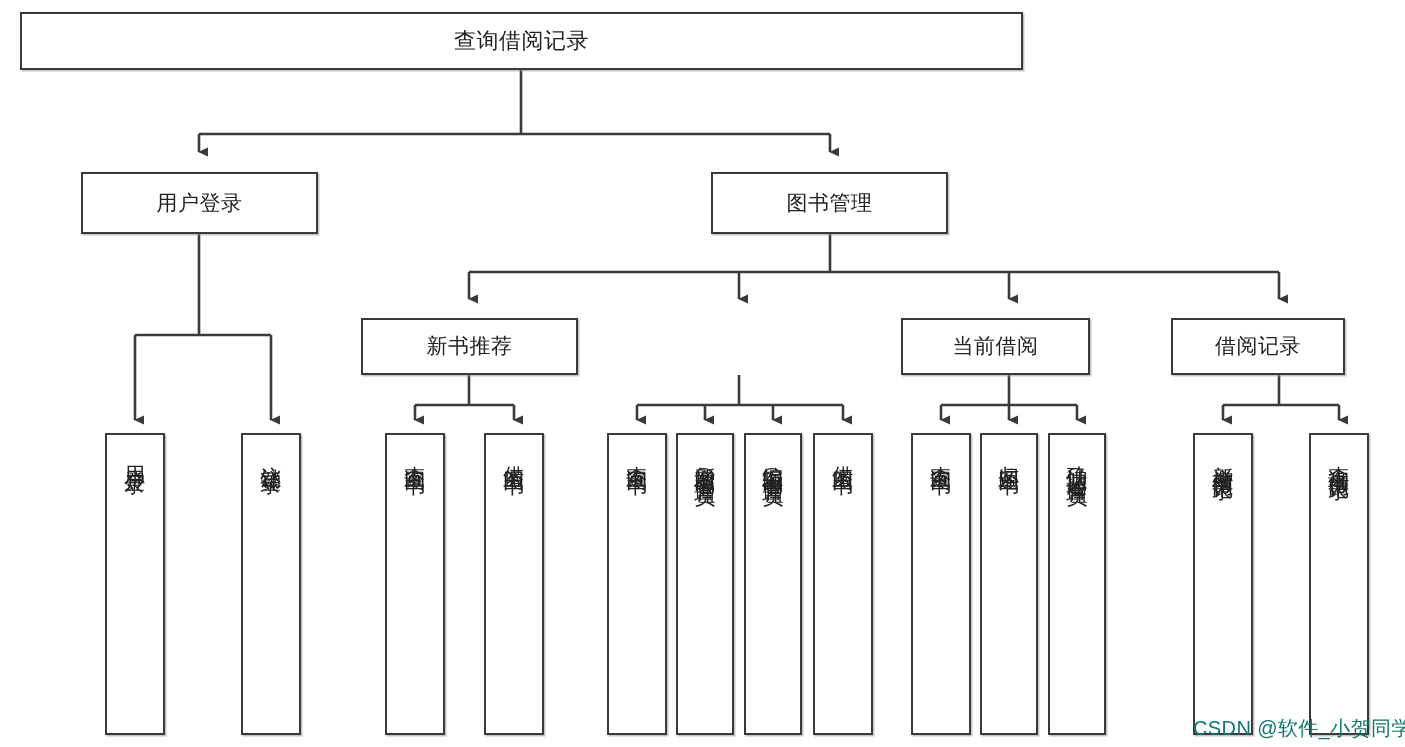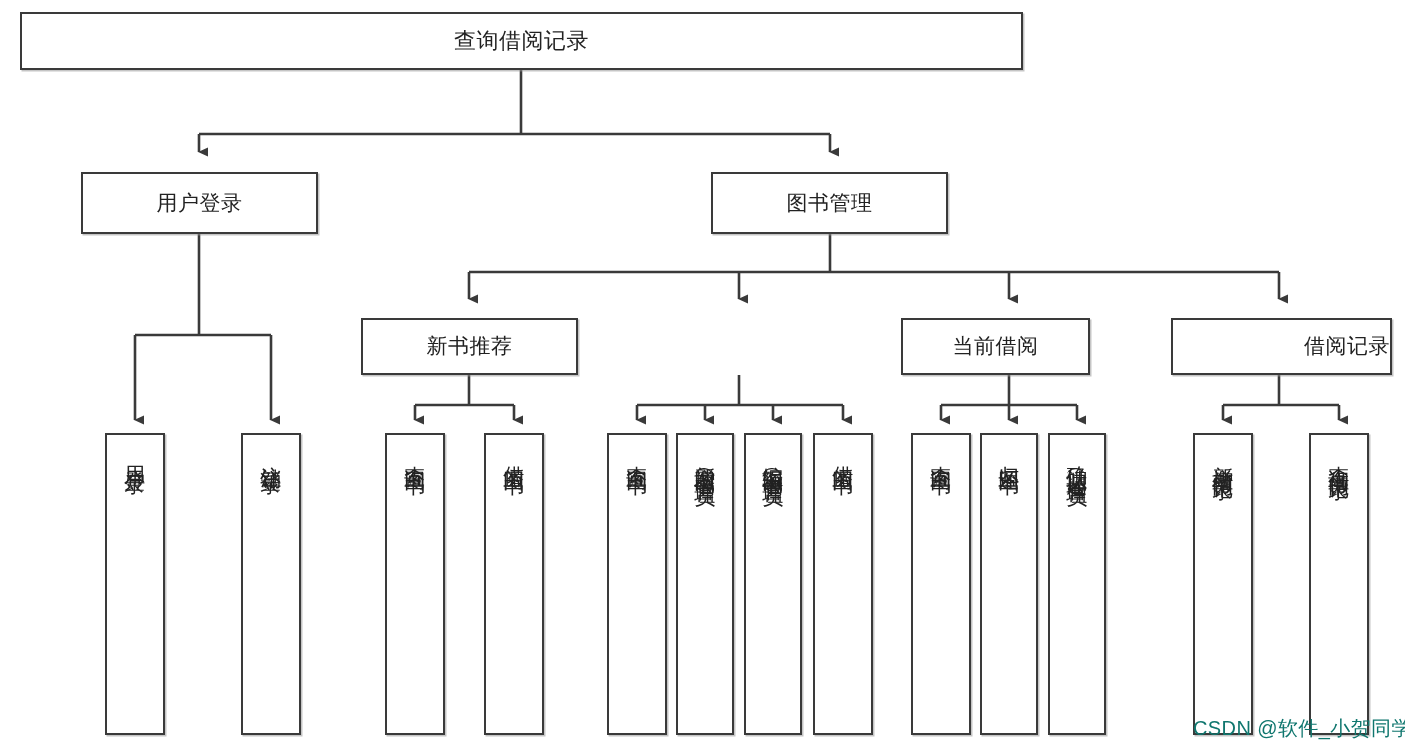--- a/index.html
+++ b/index.html
@@ -146,21 +146,21 @@
 
   <div class="node horiz" style="left:361px; top:318px; width:217px; height:57px;">
     <span class="lbl">新书推荐</span>
   </div>
 
 
   <div class="node horiz" style="left:901px; top:318px; width:189px; height:57px;">
     <span class="lbl">当前借阅</span>
   </div>
 
-  <div class="node horiz" style="left:1171px; top:318px; width:221px; height:57px;justify-content:flex-end;">
+  <div class="node horiz" style="left:1171px; top:318px; width:174px; height:57px;">
     <span class="lbl">借阅记录</span>
   </div>
 
   <div class="node vert" style="left:105px; top:433px; width:60px; height:302px;">
     <span class="lbl">用户登录</span>
   </div>
 
   <div class="node vert" style="left:241px; top:433px; width:60px; height:302px;">
     <span class="lbl">注销登录</span>
   </div>

